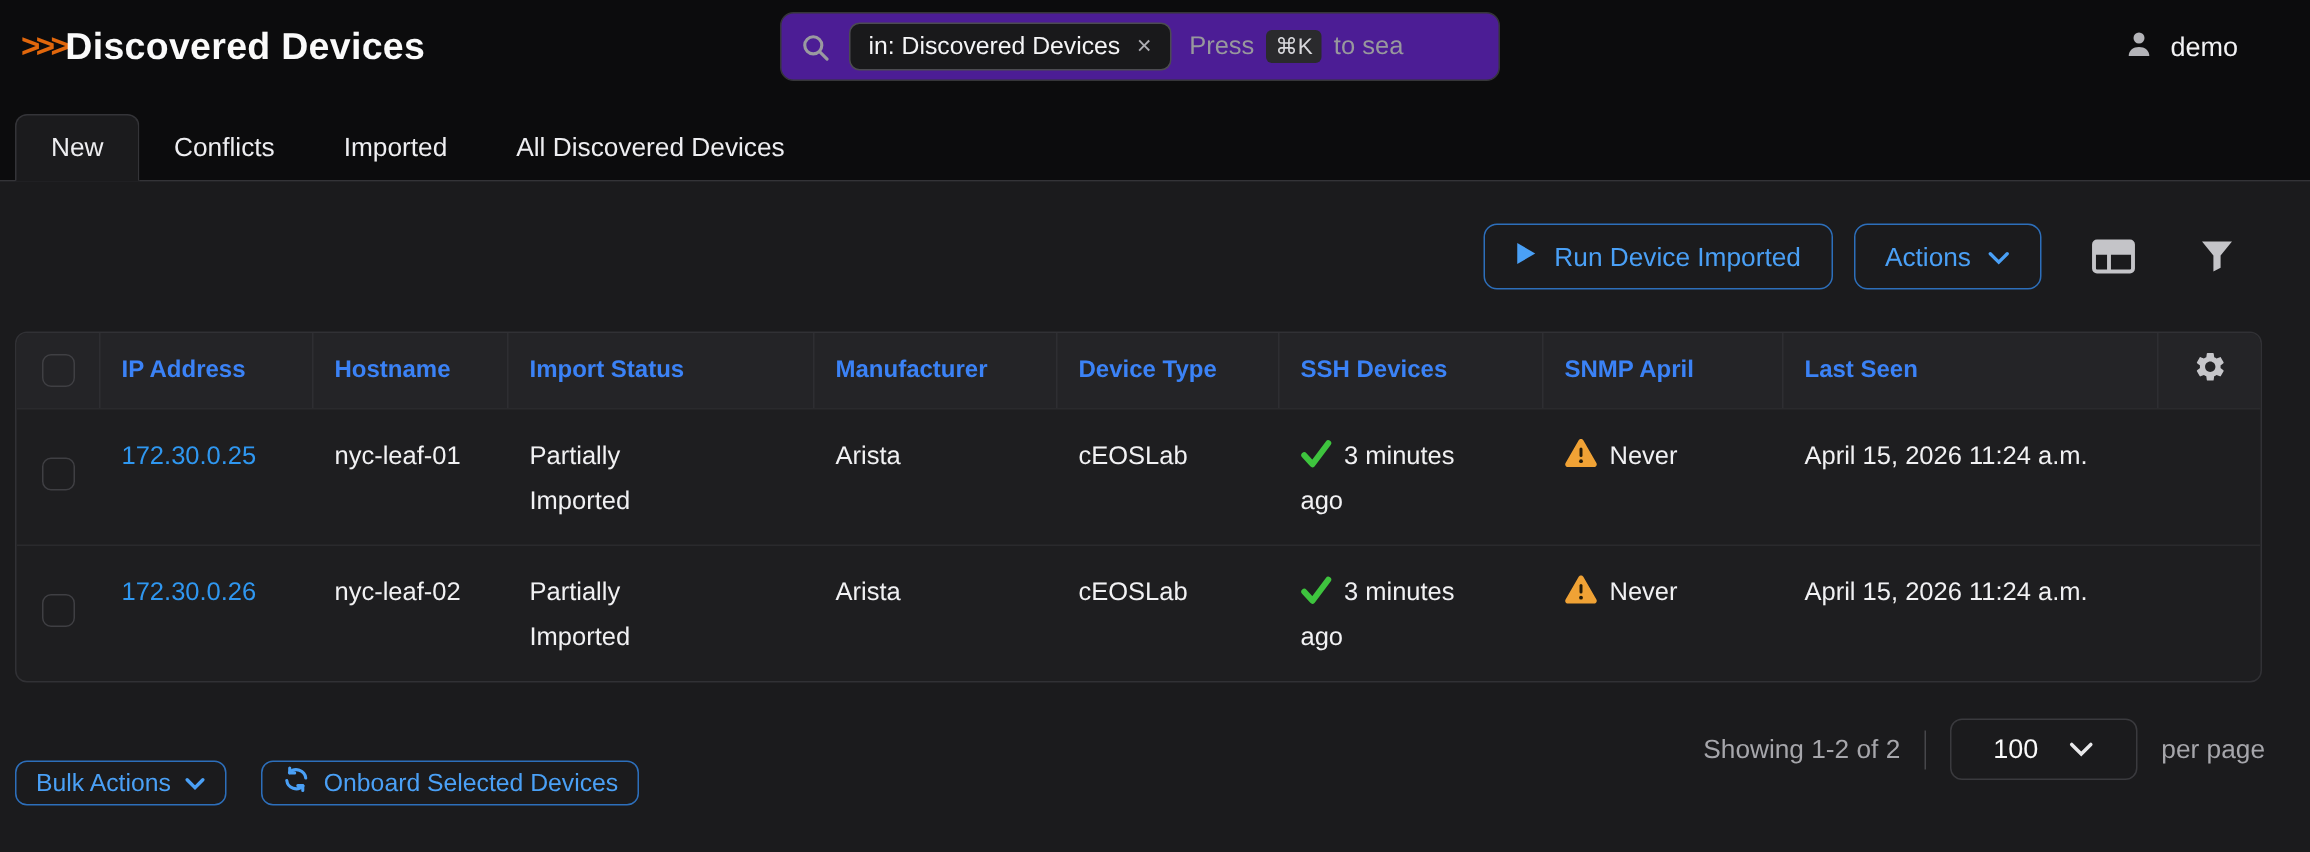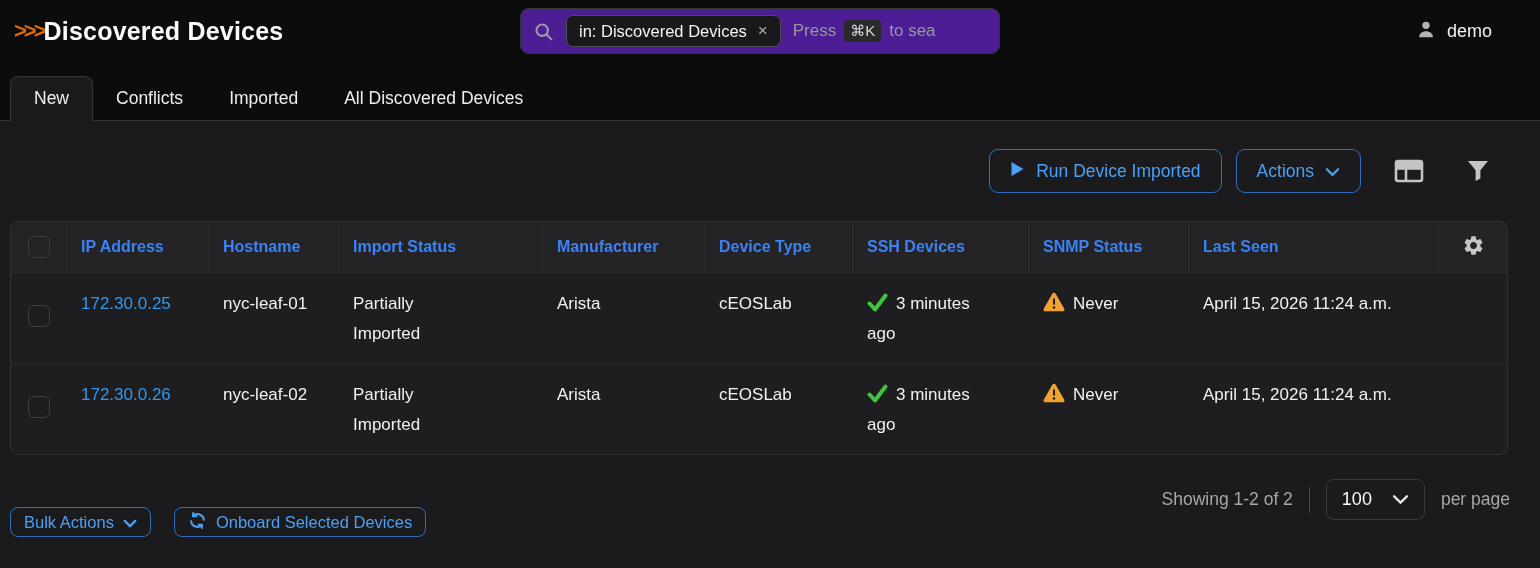--- a/index.html
+++ b/index.html
@@ -64,21 +64,21 @@
   .wrap-200 { max-width:200px; display:inline-block; }
   .status-ic { display:inline-flex; vertical-align:-3px; margin-right:8px; }
   .c-settings { display:flex; justify-content:center; align-items:center; }
 
   
   .footer { position:relative; height:113px; }
   .pagination { position:absolute; right:30px; top:24px; display:flex; align-items:center;
                 gap:16px; color:#a6a6ab; font-size:17.5px; }
   .vdiv { width:1px; height:26px; background:#47474b; }
   .pagesize { display:flex; align-items:center; gap:20px; border:1px solid #3a3a3e; border-radius:8px;
-              padding:9px 15px; color:#fafafa; font-size:18px; cursor:pointer; background:transparent; }
+              padding:9px 28px; color:#fafafa; font-size:18px; cursor:pointer; background:transparent; }
   .bulkbar { position:absolute; left:10px; top:52px; display:flex; gap:9px; }
   .btn-blue.sm { height:30px; padding:0 13px; font-size:16.5px; border-radius:8px; gap:9px; }
 </style>
 </head>
 <body>
 
 <div class="app">
 
   <div class="topbar">
     <div class="logo">&gt;&gt;&gt;</div>
@@ -156,21 +156,21 @@
     <div class="tr thead">
       <div class="cell c-check">
           <span class="checkbox"></span>
         </div>
       <div class="cell">IP Address</div>
       <div class="cell">Hostname</div>
       <div class="cell">Import Status</div>
       <div class="cell">Manufacturer</div>
       <div class="cell">Device Type</div>
       <div class="cell">SSH Devices</div>
-      <div class="cell">SNMP Status</div>
+      <div class="cell">SNMP April</div>
       <div class="cell">Last Seen</div>
       <div class="cell c-settings">
         <span>
           <svg width="23" height="23" viewBox="0 0 24 24" fill="#c6c6ca">
             <path d="M19.14 12.94c.04-.3.06-.61.06-.94 0-.32-.02-.64-.07-.94l2.03-1.58c.18-.14.23-.41.12-.61l-1.92-3.32c-.12-.22-.37-.29-.59-.22l-2.39.96c-.5-.38-1.03-.7-1.62-.94L14.4 2.81c-.04-.24-.24-.41-.48-.41h-3.84c-.24 0-.43.17-.47.41L9.25 5.35c-.59.24-1.13.57-1.62.94l-2.39-.96c-.22-.08-.47 0-.59.22L2.74 8.87c-.12.21-.08.47.12.61l2.03 1.58c-.05.3-.09.63-.09.94s.02.64.07.94l-2.03 1.58c-.18.14-.23.41-.12.61l1.92 3.32c.12.22.37.29.59.22l2.39-.96c.5.38 1.03.7 1.62.94l.36 2.54c.05.24.24.41.48.41h3.84c.24 0 .44-.17.47-.41l.36-2.54c.59-.24 1.13-.56 1.62-.94l2.39.96c.22.08.47 0 .59-.22l1.92-3.32c.12-.22.07-.47-.12-.61l-2.01-1.58zM12 15.6c-1.98 0-3.6-1.62-3.6-3.6s1.62-3.6 3.6-3.6 3.6 1.62 3.6 3.6-1.62 3.6-3.6 3.6z"></path>
           </svg>
         </span>
       </div>
     </div>
 

